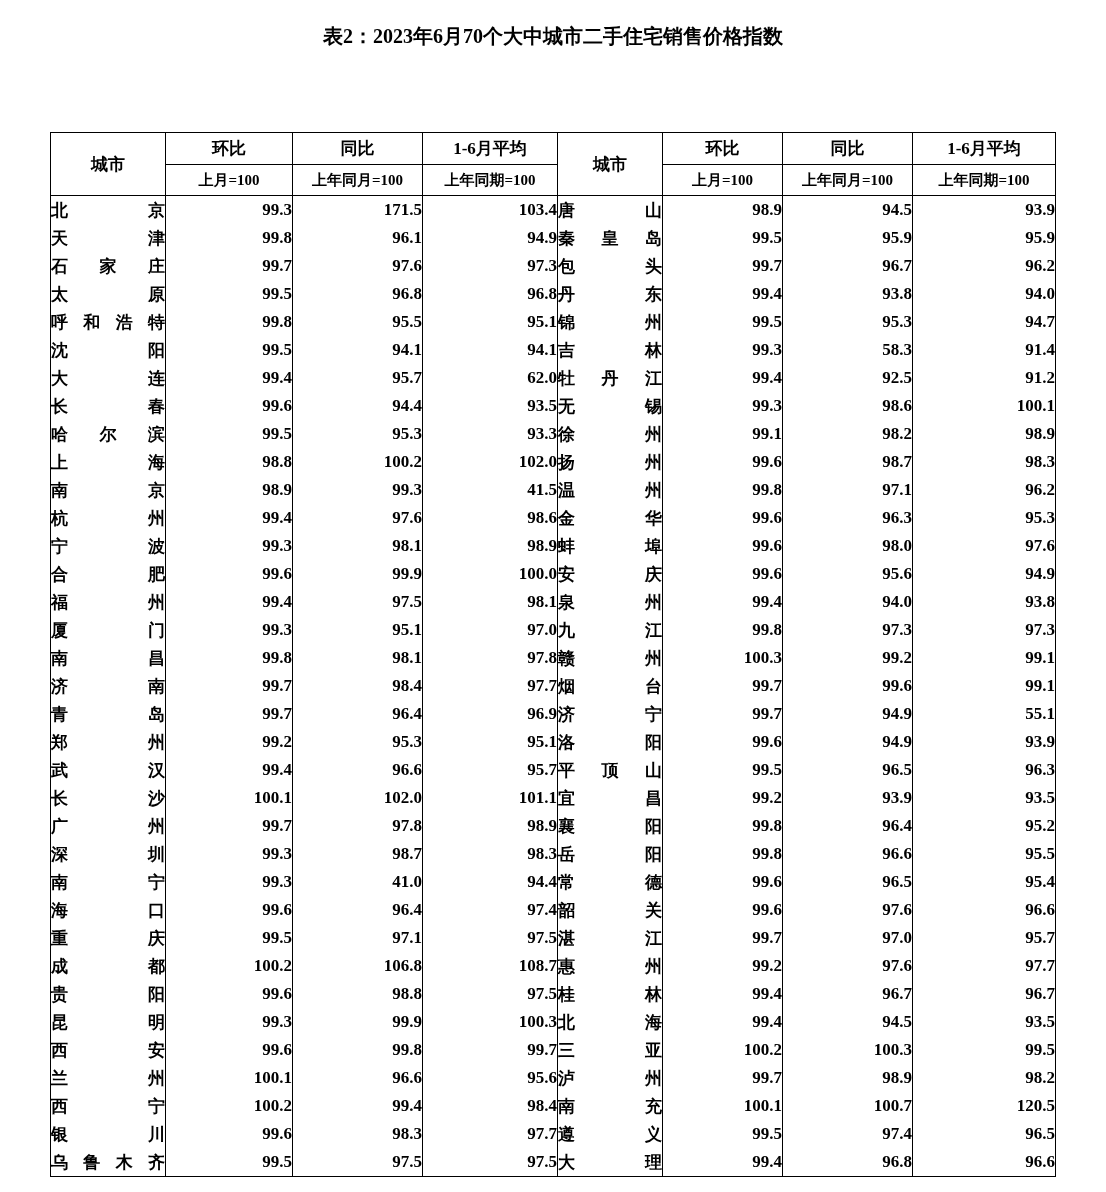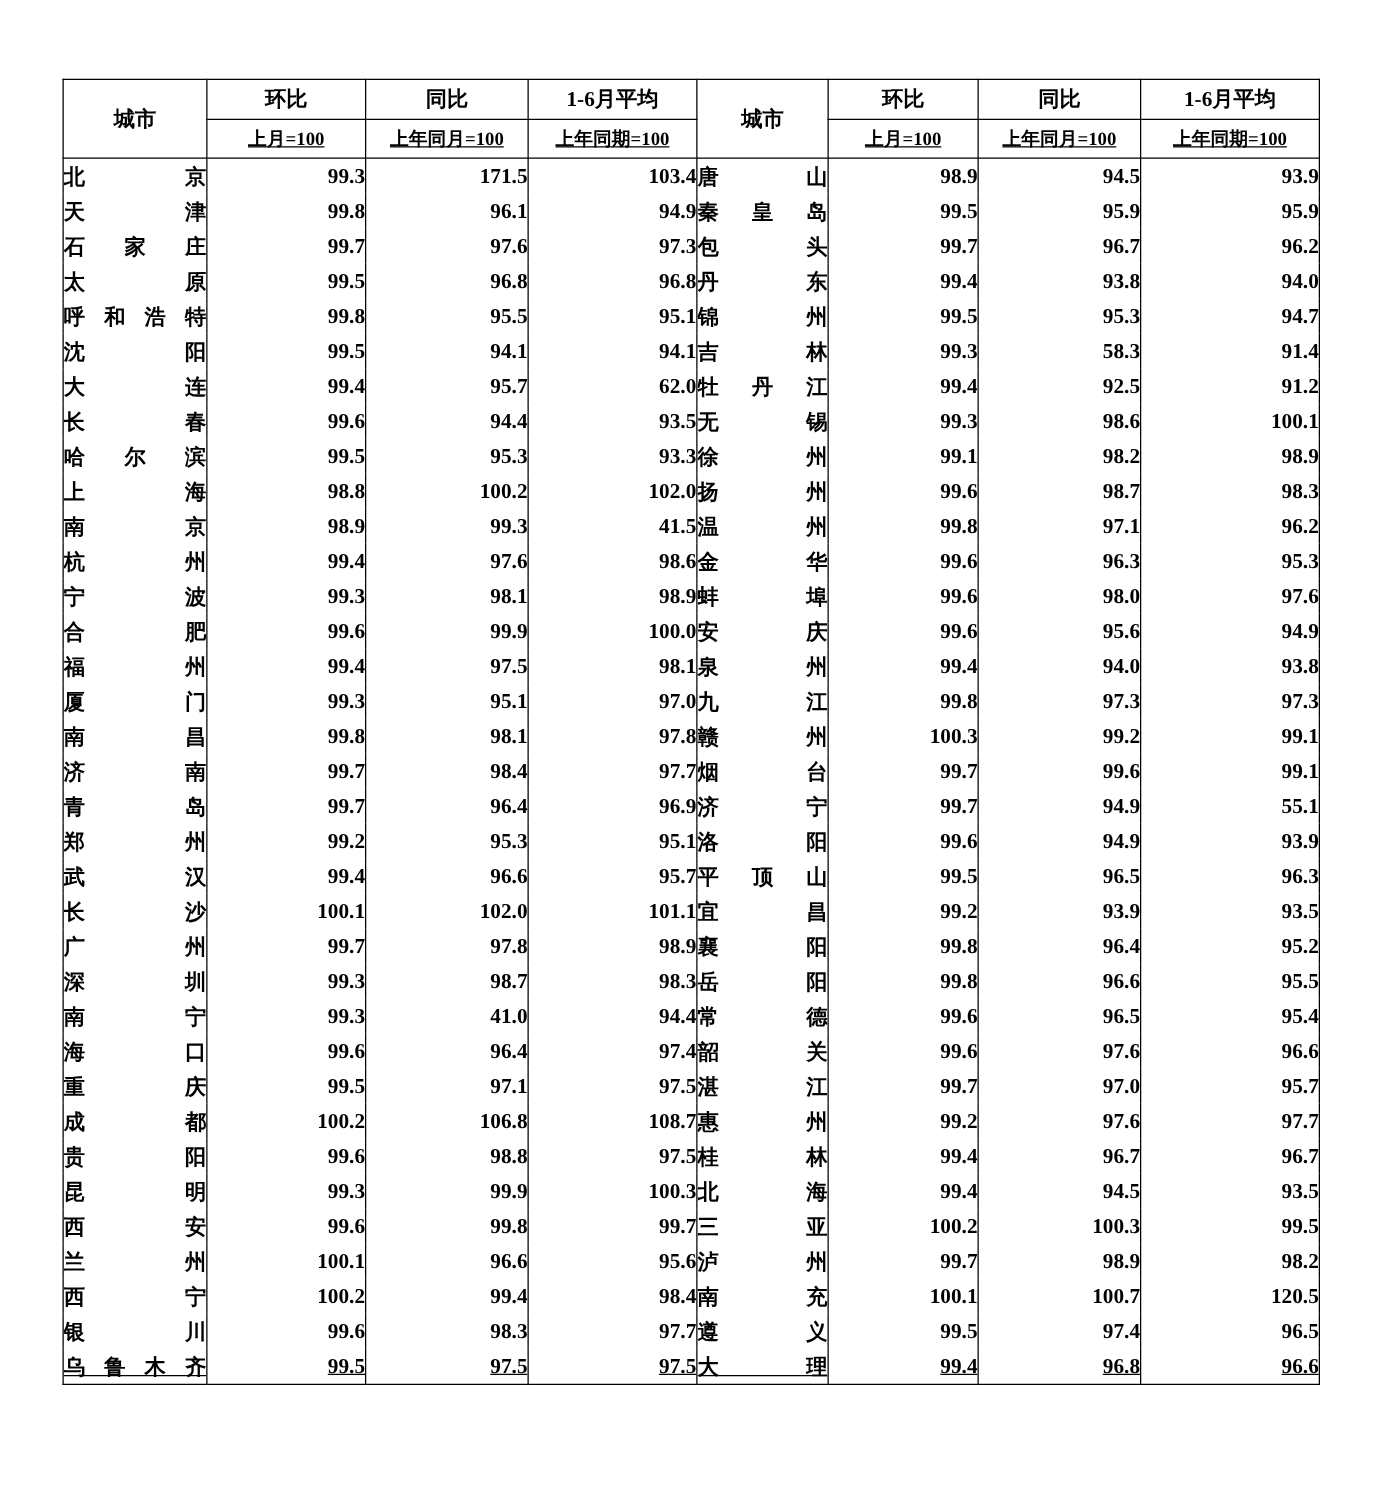--- a/index.html
+++ b/index.html
@@ -21,61 +21,61 @@
     padding-top: 22px;
     text-align: center;
     font-size: 20px;
     font-weight: bold;
     line-height: 28px;
   }
   table.price-table {
     border-collapse: collapse;
     table-layout: fixed;
     width: 1005px;
-    margin: 63px auto 0 auto;
+    margin: 82px auto 0 auto;
   }
   table.price-table thead th {
     border: 1px solid #000;
     font-weight: bold;
     text-align: center;
     padding: 0;
     background: #ffffff;
   }
   th.h1 { font-size: 17px; height: 31px; }
-  th.h2 { font-size: 15px; height: 30px; text-decoration: underline; }
+  th.h2 { font-size: 15px; height: 30px; }
   table.price-table tbody td {
     border-left: 1px solid #000;
     border-right: 1px solid #000;
     height: 28px;
     font-size: 17px;
     font-weight: bold;
     padding: 0;
     white-space: nowrap;
     overflow: hidden;
   }
   table.price-table tbody tr:last-child td {
     border-bottom: 1px solid #000;
-    text-decoration: underline;
   }
   td.city {
     text-align: justify;
     text-align-last: justify;
     text-justify: inter-ideograph;
     padding: 0 14px;
   }
   td.num {
     text-align: right;
     padding-right: 12px;
   }
 </style>
 </head>
 <body>
 
 <div class="page">
 
+  <div class="title">表2：2023年6月70个大中城市二手住宅销售价格指数</div>
 
   <table class="price-table">
     <colgroup>
       <col style="width:115px">
       <col style="width:127px">
       <col style="width:130px">
       <col style="width:135px">
       <col style="width:105px">
       <col style="width:120px">
       <col style="width:130px">

